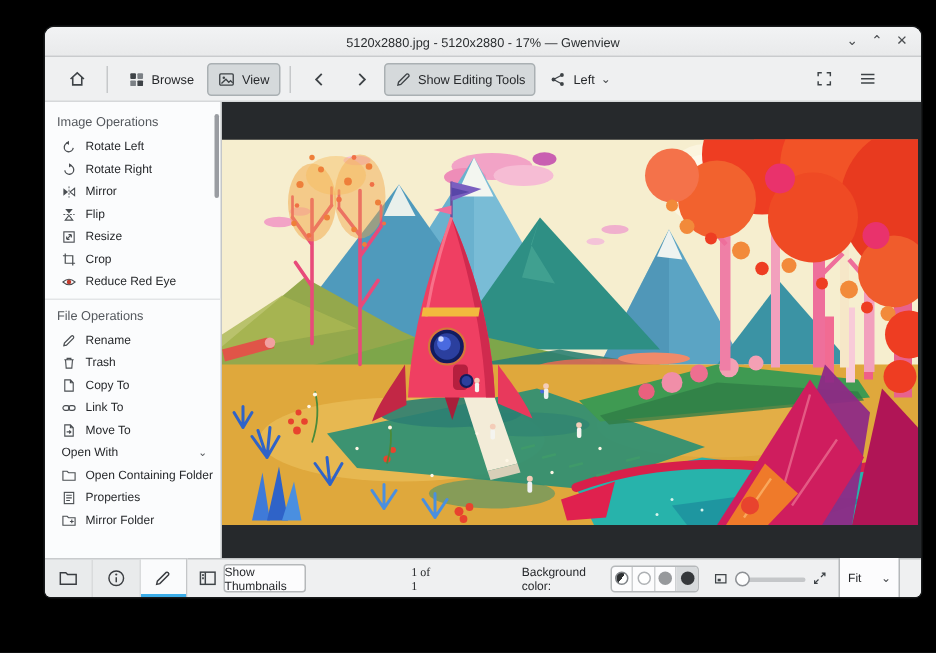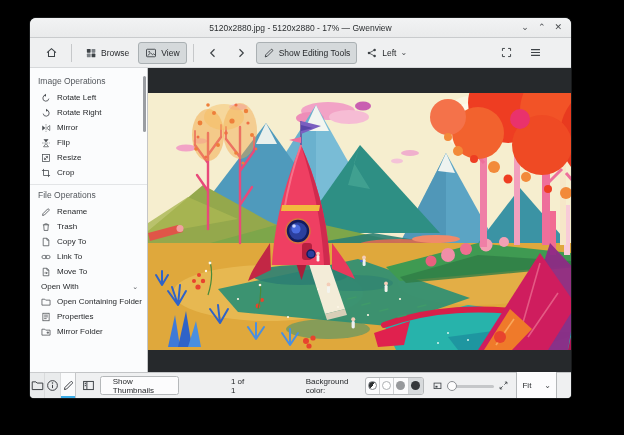--- a/index.html
+++ b/index.html
@@ -1,18 +1,18 @@
 <!DOCTYPE html>
 <html><head>
 <meta charset="utf-8">
 <style>
   * { box-sizing: border-box; margin: 0; padding: 0; }
   body { background:#000; font-family:"Liberation Sans", sans-serif; width:624px; height:435px; overflow:hidden; }
   #stage { position:relative; width:624px; height:435px; background:#000; }
-  #window { position:absolute; left:30px; top:18px; width:541px; height:380px;
+  #window { position:absolute; left:30px; top:18px; width:584px; height:380px;
             background:#eff0f1; border-radius:6px 6px 4px 4px; overflow:hidden;
             display:flex; flex-direction:column; box-shadow:0 0 0 1px #17191a; }
 
   
   .titlebar { height:20px; background:linear-gradient(#f2f3f4,#e9eaeb); border-bottom:1px solid #c9cbcd;
               display:flex; align-items:center; position:relative; flex:0 0 auto; }
   .titlebar .title { position:absolute; left:0; right:0; text-align:center; font-size:8.5px; color:#2b2e30; }
   .win-controls { margin-left:auto; display:flex; gap:9px; padding-right:9px; z-index:2; }
   .win-controls span { font-size:9px; line-height:9px; color:#4a4d50; cursor:default; }
 
@@ -44,21 +44,21 @@
   
   .bottomrow { height:26px; display:flex; flex:0 0 auto; }
   .sb-tabs { width:118px; background:#e9ebec; border-right:1px solid #c4c6c8; border-top:1px solid #c9cbcd; display:flex; }
   .sb-tab { flex:1; display:flex; align-items:center; justify-content:center; border-right:1px solid #d9dbdc; position:relative; }
   .sb-tab:last-child { border-right:none; }
   .sb-tab.active { background:#fafbfc; }
   .sb-tab.active::after { content:""; position:absolute; left:0; right:0; bottom:0; height:2px; background:#3daee9; }
 
   .statusbar { flex:1; background:#eff0f1; border-top:1px solid #c2c4c6; display:flex; align-items:center; font-size:8px; color:#26282b; }
   .icbtn { width:16px; height:16px; display:flex; align-items:center; justify-content:center; border-radius:2px; }
-  .btn { height:19px; display:flex; align-items:center; padding:0 12px; background:#fcfcfd; border:1px solid #b5b8ba; border-radius:2.5px; font-size:8px; color:#26282b; }
+  .btn { height:19px; display:flex; align-items:center; padding:0 0; background:#fcfcfd; border:1px solid #b5b8ba; border-radius:2.5px; font-size:8px; color:#26282b; }
   .swatches { display:flex; height:18px; border:1px solid #b5b8ba; border-radius:3px; overflow:hidden; background:#fcfcfd; }
   .swatch { width:17px; display:flex; align-items:center; justify-content:center; border-right:1px solid #cfd1d3; }
   .swatch:last-child { border-right:none; }
   .swatch.sel { background:#d7dadc; }
   .dot { width:9px; height:9px; border-radius:50%; }
   .dot.auto { background:linear-gradient(125deg,#2e3133 50%,#ffffff 50%); border:1px solid #7f8387; }
   .dot.white { background:#fff; border:1px solid #aeb1b4; }
   .dot.gray { background:#97999c; }
   .dot.black { background:#35383b; }
   .slider { width:56px; height:10px; position:relative; }
@@ -198,20 +198,29 @@
               </span>
           <span class="lb">Resize</span>
         </div>
         <div class="sb-item">
           <span class="ic">
                 <svg width="10" height="10" viewBox="0 0 16 16" fill="none" stroke="#4a4e52" stroke-width="1.3">
                   <path d="M4 1.5 V12 H14.5 M1.5 4 H12 V14.5"></path>
                 </svg>
               </span>
           <span class="lb">Crop</span>
+        </div>
+        <div class="sb-item">
+          <span class="ic">
+                <svg width="10" height="10" viewBox="0 0 16 16">
+                  <path d="M1.5 8 Q8 2.2 14.5 8 Q8 13.8 1.5 8 Z" fill="none" stroke="#4a4e52" stroke-width="1.1"></path>
+                  <circle cx="8" cy="8" r="2.4" fill="#c0392b"></circle>
+                </svg>
+              </span>
+          <span class="lb">Reduce Red Eye</span>
         </div>
       </div>
 
       <div class="section">
         <div class="section-hdr">File Operations</div>
 
         <div class="sb-item">
           <span class="ic">
                 <svg width="10" height="10" viewBox="0 0 16 16" fill="none" stroke="#4a4e52" stroke-width="1.3">
                   <path d="M2.5 13.5 3.1 10.7 10.6 3.2 a1.6 1.6 0 0 1 2.2 2.2 L5.3 12.9 Z"></path>
@@ -558,21 +567,21 @@
       <div class="icbtn" style="margin-left:6px;">
         <svg width="13" height="13" viewBox="0 0 16 16" fill="none" stroke="#3e4347" stroke-width="1.2">
               <rect x="2" y="3" width="12" height="10"></rect>
               <path d="M6 3 V13"></path>
               <rect x="3.4" y="4.6" width="1.4" height="1.6" fill="#3e4347" stroke="none"></rect>
               <rect x="3.4" y="7.2" width="1.4" height="1.6" fill="#3e4347" stroke="none"></rect>
             </svg>
       </div>
       <div class="btn" style="margin-left:4px;">Show Thumbnails</div>
 
-      <div style="margin-left:52px;">1 of 1</div>
+      <div style="margin-left:70px;font-family:Liberation Serif, serif;">1 of 1</div>
 
       <div style="margin-left:58px;">Background color:</div>
       <div class="swatches" style="margin-left:5px;">
         <div class="swatch">
               <span class="dot auto"></span>
             </div>
         <div class="swatch">
               <span class="dot white"></span>
             </div>
         <div class="swatch">

